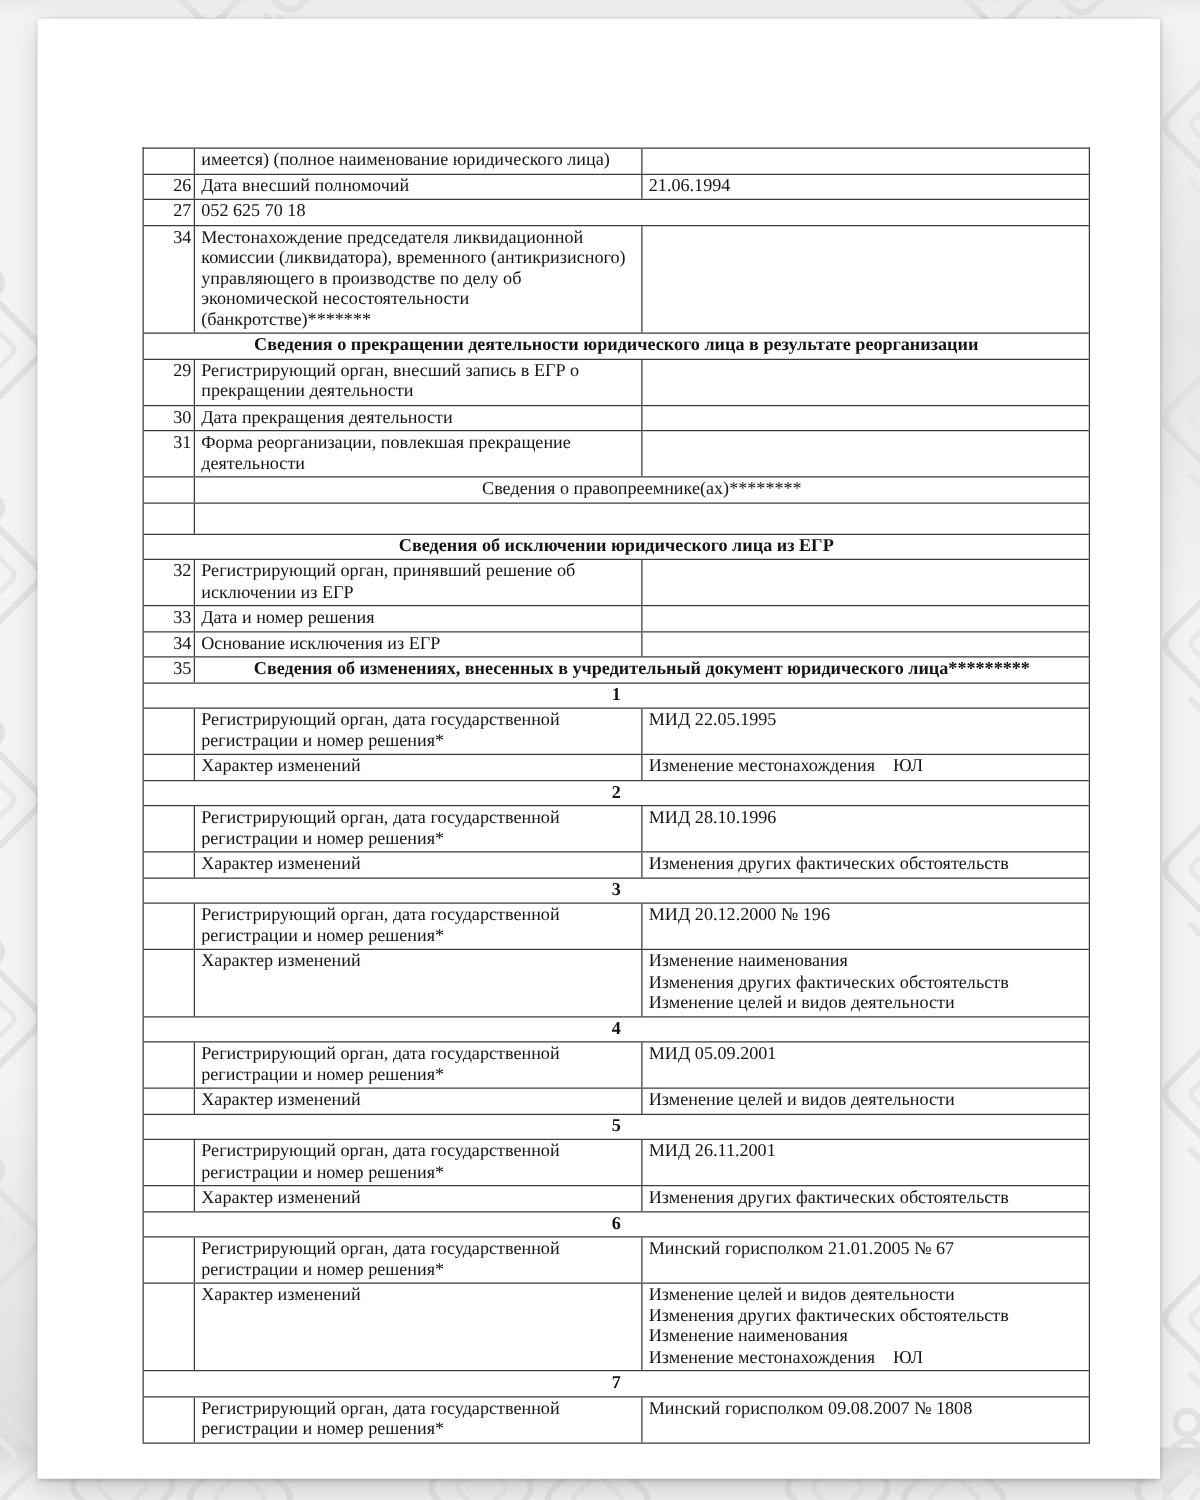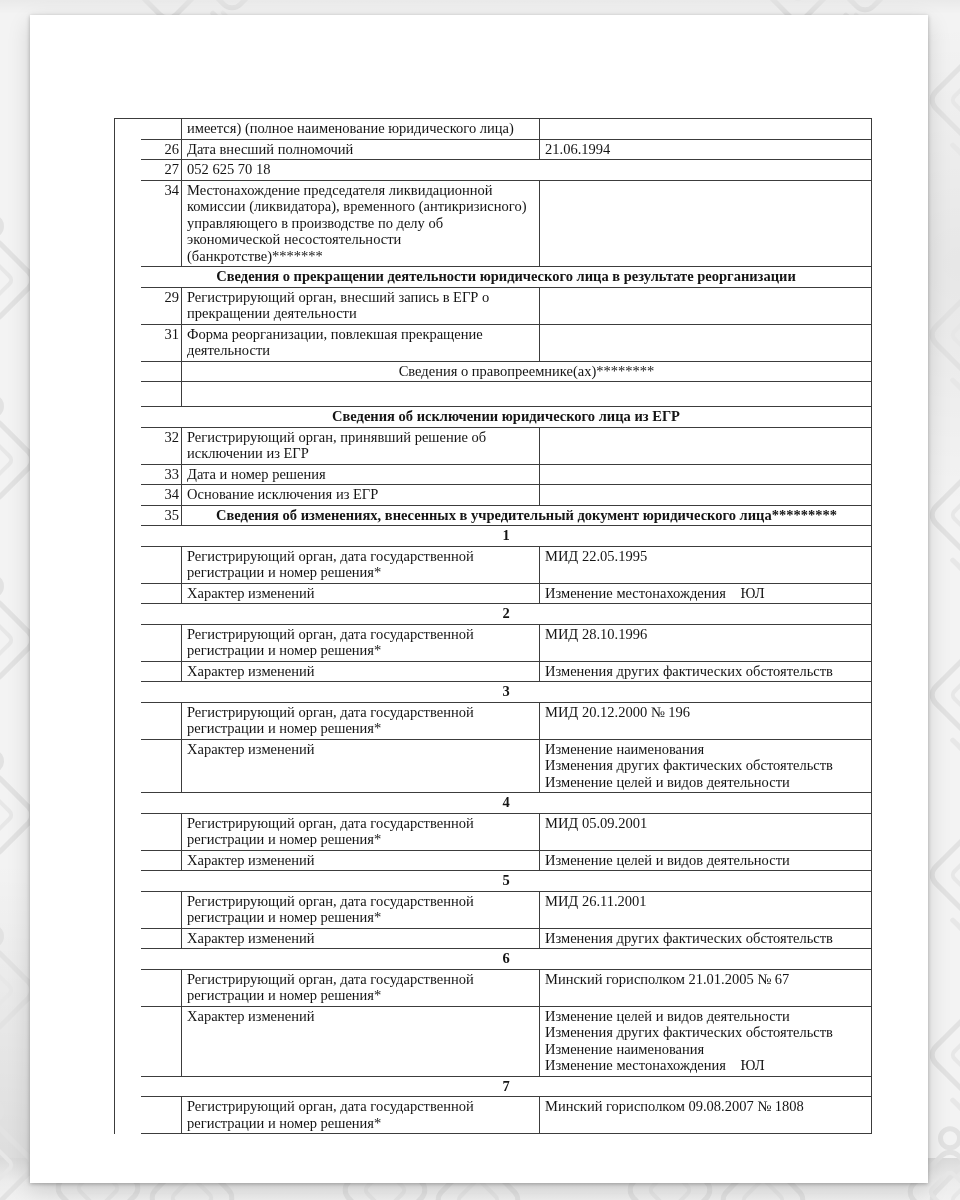--- a/index.html
+++ b/index.html
@@ -28,21 +28,21 @@
   
   .page{
     position:absolute; left:30px; top:15px; width:898px; height:1168px;
     background:#ffffff; z-index:1;
     box-shadow:0 1px 4px rgba(0,0,0,0.28), 0 8px 22px rgba(0,0,0,0.14);
   }
   
   .doc-table{
     position:absolute; left:84px; top:103px; width:758px;
     border:1px solid #3c3c3c; border-bottom:0;
-    font-size:14.5px; line-height:16.5px; color:#141414;padding-left:26px;
+    font-size:14.5px; line-height:16.5px; color:#141414;
   }
   .tr{ display:flex; align-items:stretch; border-bottom:1px solid #3c3c3c; min-height:19px; }
   .td{ padding:1px 5px 2px; }
   .td.num{ flex:0 0 41px; border-right:1px solid #3c3c3c; text-align:right; padding-left:2px; padding-right:2px; }
   .td.label{ flex:0 0 358px; border-right:1px solid #3c3c3c; white-space:pre-wrap; }
   .td.value{ flex:1 1 auto; white-space:pre-wrap; }
   .td.merged{ flex:1 1 auto; white-space:pre-wrap; }
   .td.full{ flex:1 1 auto; white-space:pre-wrap; }
   .bold{ font-weight:bold; }
   .center{ text-align:center; }
@@ -213,20 +213,25 @@
       </div>
       <div class="tr section">
         <div class="td full bold center">Сведения о прекращении деятельности юридического лица в результате реорганизации</div>
       </div>
       <div class="tr row">
         <div class="td num">29</div>
         <div class="td label">Регистрирующий орган, внесший запись в ЕГР о прекращении деятельности</div>
         <div class="td value"></div>
       </div>
       <div class="tr row">
+        <div class="td num">30</div>
+        <div class="td label">Дата прекращения деятельности</div>
+        <div class="td value"></div>
+      </div>
+      <div class="tr row">
         <div class="td num">31</div>
         <div class="td label">Форма реорганизации, повлекшая прекращение деятельности</div>
         <div class="td value"></div>
       </div>
       <div class="tr subrow">
         <div class="td num"></div>
         <div class="td merged center">Сведения о правопреемнике(ах)********</div>
       </div>
       <div class="tr subrow-empty">
         <div class="td num"></div>

